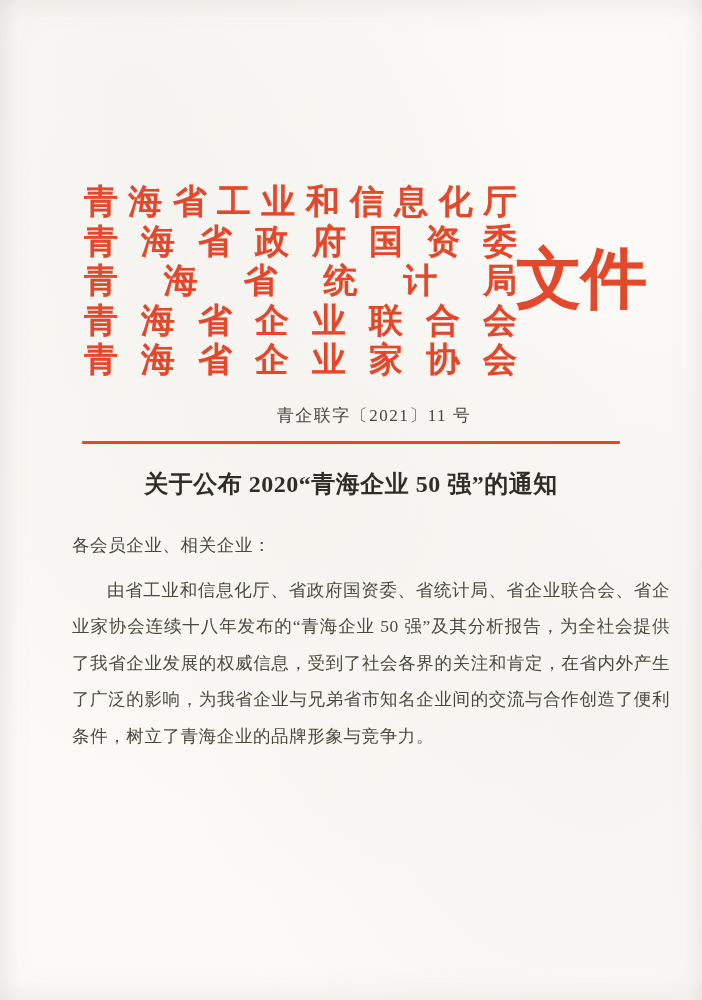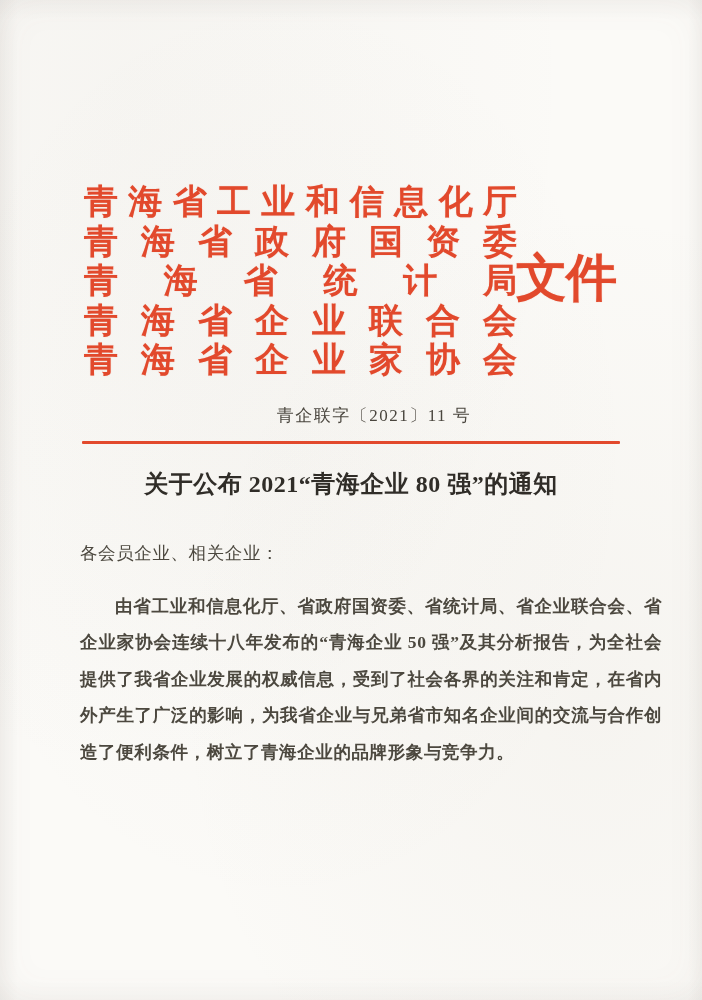--- a/index.html
+++ b/index.html
@@ -39,21 +39,21 @@
     font-size: 34px;
     line-height: 36px;
     font-weight: 700;
     color: var(--red);
     text-shadow: 0 0 1px rgba(226,73,44,0.35);
   }
   .wenjian {
     position: absolute;
     left: 516px;
     top: 253px;
-    font-size: 51px;
+    font-size: 66px;
     line-height: 51px;
     font-weight: 900;
     letter-spacing: -1px;
     color: var(--red);
     text-shadow: 0 0 1px rgba(226,73,44,0.45);
   }
   .doc-number {
     position: absolute;
     left: 23px;
     top: 404px;
@@ -88,22 +88,22 @@
     position: absolute;
     left: 64px;
     top: 519px;
     width: 614px;
     font-size: 17.5px;
     line-height: 36.6px;
     letter-spacing: 0.6px;
     text-align: justify;
     color: #4c483f;
   }
-  .body p { margin: 16px; }
-  .para { text-indent: 2em; font-weight: bold; }
+  .body p { margin: 8px; }
+  .para { text-indent: 2em; }
 </style>
 </head>
 <body>
 
 <div class="page" style="--red:#e2492c;">
 
   <header>
     <div class="agencies">
       <div class="agency-line">
           <span>青</span>
@@ -156,20 +156,20 @@
           <span>会</span>
         </div>
     </div>
     <div class="wenjian">文件</div>
   </header>
 
   <div class="doc-number">青企联字〔2021〕11 号</div>
 
   <div class="red-line"></div>
 
-  <h1 class="title">关于公布 2021“青海企业 80 强”的通知</h1>
+  <h1 class="title">关于公布 2020“青海企业 50 强”的通知</h1>
 
   <div class="body">
     <p class="salutation">各会员企业、相关企业：</p>
     <p class="para">由省工业和信息化厅、省政府国资委、省统计局、省企业联合会、省企业家协会连续十八年发布的“青海企业 50 强”及其分析报告，为全社会提供了我省企业发展的权威信息，受到了社会各界的关注和肯定，在省内外产生了广泛的影响，为我省企业与兄弟省市知名企业间的交流与合作创造了便利条件，树立了青海企业的品牌形象与竞争力。</p>
   </div>
 
 </div>
 
 </body></html>

